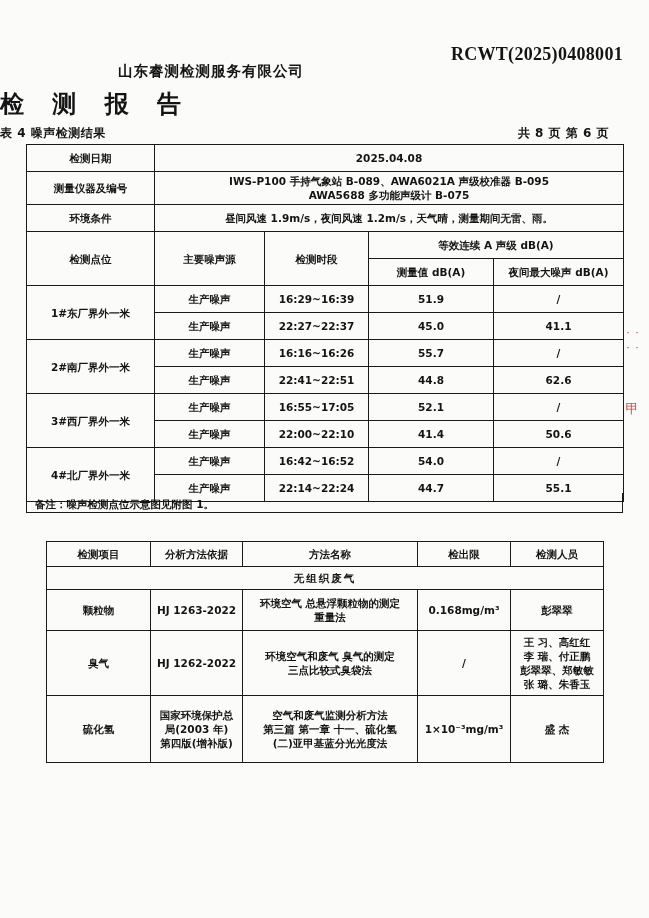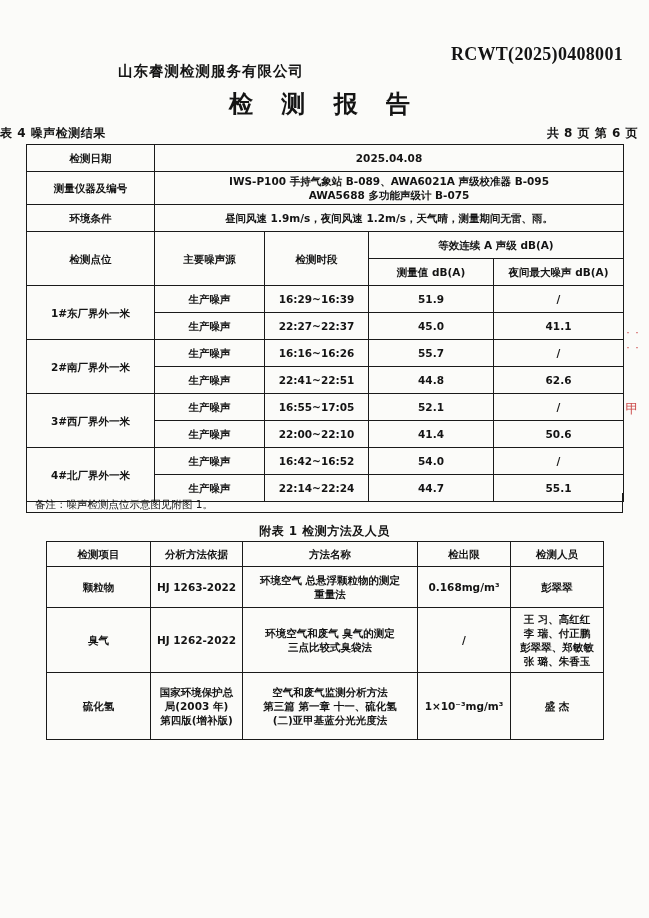--- a/index.html
+++ b/index.html
@@ -20,33 +20,33 @@
     font-family:"Liberation Serif", serif;
     font-size:18px;font-weight:700;letter-spacing:.3px;
   }
   .company{
     position:absolute;top:62px;left:118px;
     font-family:"DejaVu Sans", sans-serif;
     font-size:14.5px;font-weight:700;letter-spacing:1px;
   }
   .title{
     position:absolute;top:88px;left:0;right:0;
-    text-align:center;
+    text-align:left;
     font-family:"DejaVu Sans", sans-serif;
     font-size:24px;font-weight:700;letter-spacing:10px;
   }
   .sub-row{
     position:absolute;top:125px;left:0;right:0;height:18px;
   }
   .table-caption{
     position:absolute;left:0;right:0;
     font-size:12px;font-weight:700;letter-spacing:.5px;
   }
   .page-count{
-    position:absolute;right:11px;top:0;
+    position:absolute;right:40px;top:0;
     font-size:12px;font-weight:700;letter-spacing:.5px;
   }
   table{
     border-collapse:collapse;
     table-layout:fixed;
     font-size:10.5px;
   }
   td,th{
     border:1px solid #1a1a1a;
     text-align:center;
@@ -57,21 +57,21 @@
   }
   #noise-table{
     position:absolute;top:144px;left:26px;width:597px;
   }
   #noise-table td{height:22px;}
   .tall{height:30px;}
   .remark{
     position:absolute;top:493px;left:26px;width:597px;
     border:1px solid #1a1a1a;border-top:none;
     box-sizing:border-box;
-    font-size:10.5px;font-weight:400;
+    font-size:10.5px;font-weight:700;
     padding:4px 8px;height:20px;line-height:14px;
     text-align:left;
   }
   .caption2{
     position:absolute;top:523px;left:0;right:0;text-align:center;
     font-size:12px;font-weight:700;letter-spacing:.5px;
   }
   #method-table{
     position:absolute;top:541px;left:46px;width:557px;
   }
@@ -194,38 +194,40 @@
         <td>生产噪声</td>
         <td>22:14~22:24</td>
         <td>44.7</td>
         <td>55.1</td>
       </tr>
     </tbody>
   </table>
 
   <div class="remark">备注：噪声检测点位示意图见附图 1。</div>
 
-  <div class="caption2">附表 1  检测方法及人员</div>
 
   <table id="method-table">
     <colgroup>
       <col style="width:104px">
       <col style="width:92px">
       <col style="width:175px">
       <col style="width:93px">
       <col style="width:93px">
     </colgroup>
     <tbody>
       <tr>
         <td>检测项目</td>
         <td>分析方法依据</td>
         <td>方法名称</td>
         <td>检出限</td>
         <td>检测人员</td>
       </tr>
+      <tr>
+        <td colspan="5" class="sec-head">无组织废气</td>
+      </tr>
 
 
 
       <tr>
         <td style="height:36px">颗粒物</td>
         <td>HJ 1263-2022</td>
         <td style="white-space:pre-line">环境空气 总悬浮颗粒物的测定
 重量法</td>
         <td>0.168mg/m³</td>
         <td>彭翠翠</td>

